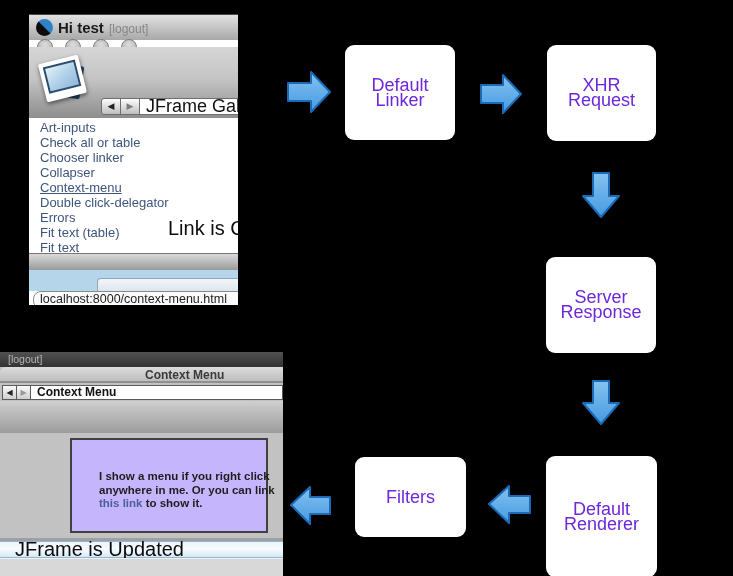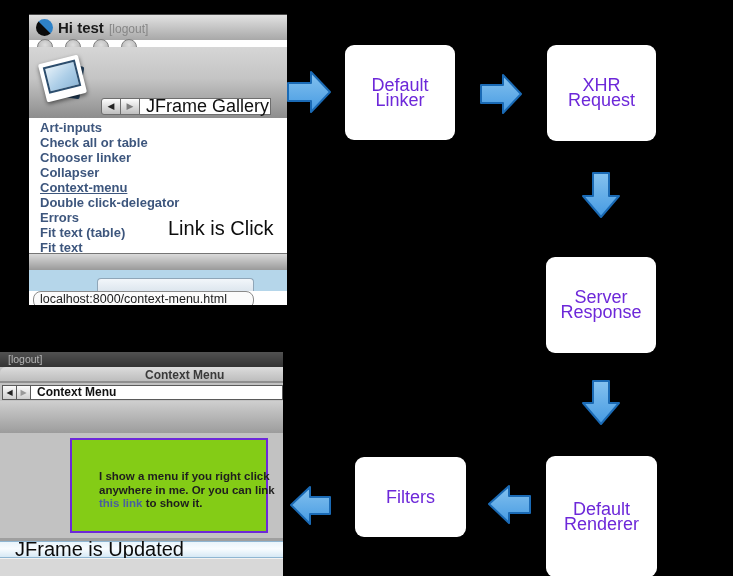--- a/index.html
+++ b/index.html
@@ -7,21 +7,21 @@
           font-family:"Liberation Sans",sans-serif;}
   #canvas *{box-sizing:border-box;}
 
   
   .fbox{position:absolute;background:#fff;border-radius:9px;display:flex;
         align-items:center;justify-content:center;font-size:18px;color:#6d28d9;
         text-align:center;line-height:15px;}
   .arrow{position:absolute;}
 
   
-  .ts{position:absolute;left:29px;top:14px;width:258px;height:291px;background:#fff;overflow:hidden;}
+  .ts{position:absolute;left:29px;top:14px;width:209px;height:291px;background:#fff;overflow:hidden;}
   .ts-header{position:absolute;left:0;top:0;width:100%;height:26px;
              background:linear-gradient(#e2e2e2,#a8a8a8);border-top:1px solid #474747;}
   .ts-logo{position:absolute;left:7px;top:4px;width:17px;height:17px;border-radius:50%;
            background:linear-gradient(45deg,#0b0b0b 49%,#2e82c8 51%);}
   .ts-greeting{position:absolute;left:29px;top:4px;font-size:15px;font-weight:bold;color:#1a1a1a;}
   .ts-logout{position:absolute;left:80px;top:7px;font-size:12px;color:#868686;}
   .ts-tabcircle{position:absolute;top:25px;width:16px;height:16px;border-radius:50%;
                 background:radial-gradient(circle at 50% 35%,#dedede,#a8a8a8);border:1px solid #7e7e7e;}
   .ts-toolbar{position:absolute;left:0;top:33px;width:100%;height:71px;
               background:linear-gradient(#d6d6d6 0%,#c4c4c4 45%,#8d8d8d 100%);}
@@ -33,21 +33,21 @@
   .ts-appicon .img{position:absolute;left:4px;top:4px;right:4px;bottom:8px;border:2px solid #2c4e6e;
                    background:linear-gradient(150deg,#e4f0f8 0%,#aecfe8 55%,#8fb8d8 100%);}
   .ts-nav{position:absolute;left:72px;top:51px;height:17px;display:flex;}
   .ts-navbtn{width:20px;height:17px;border:1px solid #6e6e6e;text-align:center;font-size:9px;
              line-height:15px;background:linear-gradient(#fdfdfd,#bfbfbf);}
   .ts-navbtn.back{border-radius:3px 0 0 3px;color:#222;}
   .ts-navbtn.fwd{margin-left:-1px;color:#7c7c7c;}
   .ts-field{width:132px;height:17px;border:1px solid #6e6e6e;margin-left:-1px;background:#fff;
             font-size:18px;line-height:15px;padding-left:6px;white-space:nowrap;color:#111;}
   .ts-content{position:absolute;left:0;top:104px;width:100%;height:135px;background:#fff;}
-  .ts-links{position:absolute;left:11px;top:2px;font-weight:bold;}
+  .ts-links{position:absolute;left:11px;top:2px;}
   .ts-link{font-size:13px;line-height:15px;color:#3d567d;white-space:nowrap;cursor:pointer;}
   .ts-link.active{text-decoration:underline;}
   .ts-annotation{position:absolute;left:139px;top:203px;font-size:20px;color:#0d0d0d;white-space:nowrap;}
   .ts-graybar{position:absolute;left:0;top:239px;width:100%;height:17px;
               background:linear-gradient(#dadada,#9a9a9a);border-top:1px solid #757575;}
   .ts-bluestrip{position:absolute;left:0;top:256px;width:100%;height:21px;background:#b5d6ea;}
   .ts-tabpanel{position:absolute;left:68px;top:8px;width:157px;height:13px;border:1px solid #8fa6b8;
                border-bottom:none;border-radius:4px 4px 0 0;background:linear-gradient(#f2f6fa,#dde6ee);}
   .ts-status{position:absolute;left:4px;top:277px;width:221px;height:18px;background:#fbfbfb;
              border:1px solid #8a8a8a;border-radius:8px;font-size:12.5px;line-height:15px;
@@ -64,22 +64,22 @@
   .bs-navbtns{position:absolute;left:2px;top:33px;display:flex;}
   .bs-navbtn{width:15px;height:15px;border:1px solid #5a5a5a;text-align:center;font-size:8px;
              line-height:13px;background:linear-gradient(#fafafa,#cfcfcf);}
   .bs-navbtn.fwd{margin-left:-1px;color:#999;}
   .bs-navbtn.back{color:#222;}
   .bs-field{position:absolute;left:30px;top:33px;right:0;height:15px;background:#fff;
             border:1px solid #5a5a5a;font-size:12px;font-weight:bold;color:#111;
             line-height:13px;padding-left:6px;white-space:nowrap;}
   .bs-toolbar{position:absolute;left:0;top:49px;width:100%;height:32px;
               background:linear-gradient(#cfcfcf,#9c9c9c);}
-  .bs-demobox{position:absolute;left:70px;top:86px;width:198px;height:95px;background:#84cc16;
-              border:2px solid #6d28d9;}
+  .bs-demobox{position:absolute;left:70px;top:86px;width:198px;height:95px;background:#c4b5fd;
+              border:2px solid #404040;}
   .bs-demotext{position:absolute;left:27px;top:30px;font-size:11.5px;font-weight:bold;
                color:#1e1e1e;line-height:13.5px;white-space:nowrap;}
   .bs-demolink{cursor:pointer;}
   .bs-divider{position:absolute;left:0;top:186px;width:100%;height:3px;background:#9f9f9f;}
   .bs-bluebar{position:absolute;left:0;top:189px;width:100%;height:17px;
               background:linear-gradient(#e9f4fb,#f8fcff 45%,#d7e9f5);
               border-top:1px solid #8fb6d2;border-bottom:1px solid #8fb6d2;}
   .bs-annotation{position:absolute;left:15px;top:186px;font-size:20px;color:#0a0a0a;white-space:nowrap;}
   .bs-bottombar{position:absolute;left:0;top:206px;width:100%;height:18px;background:#d8d8d8;
                 border-top:1px solid #f2f2f2;}

